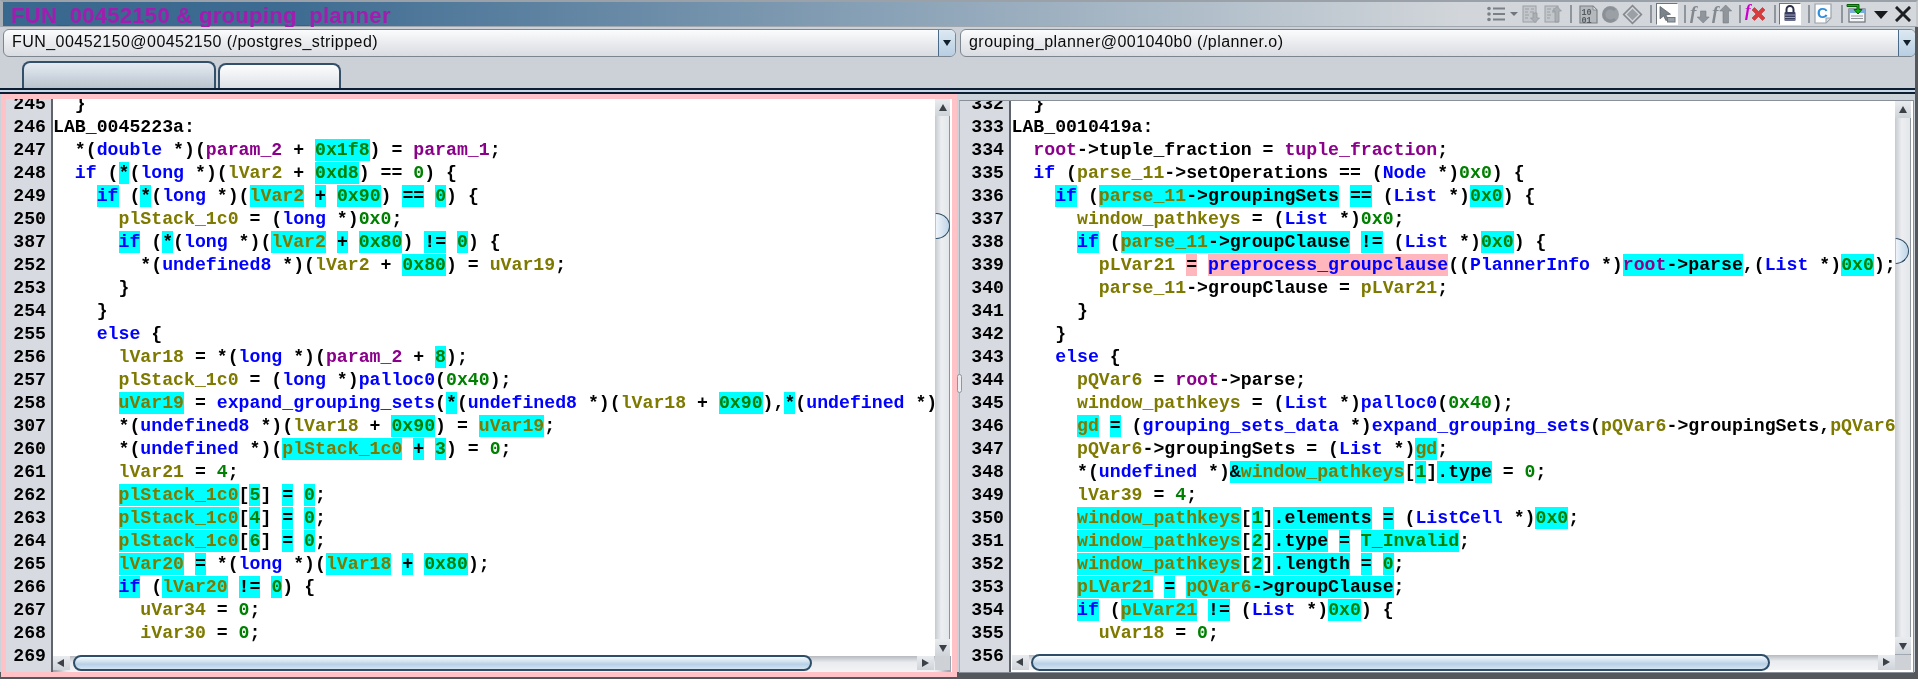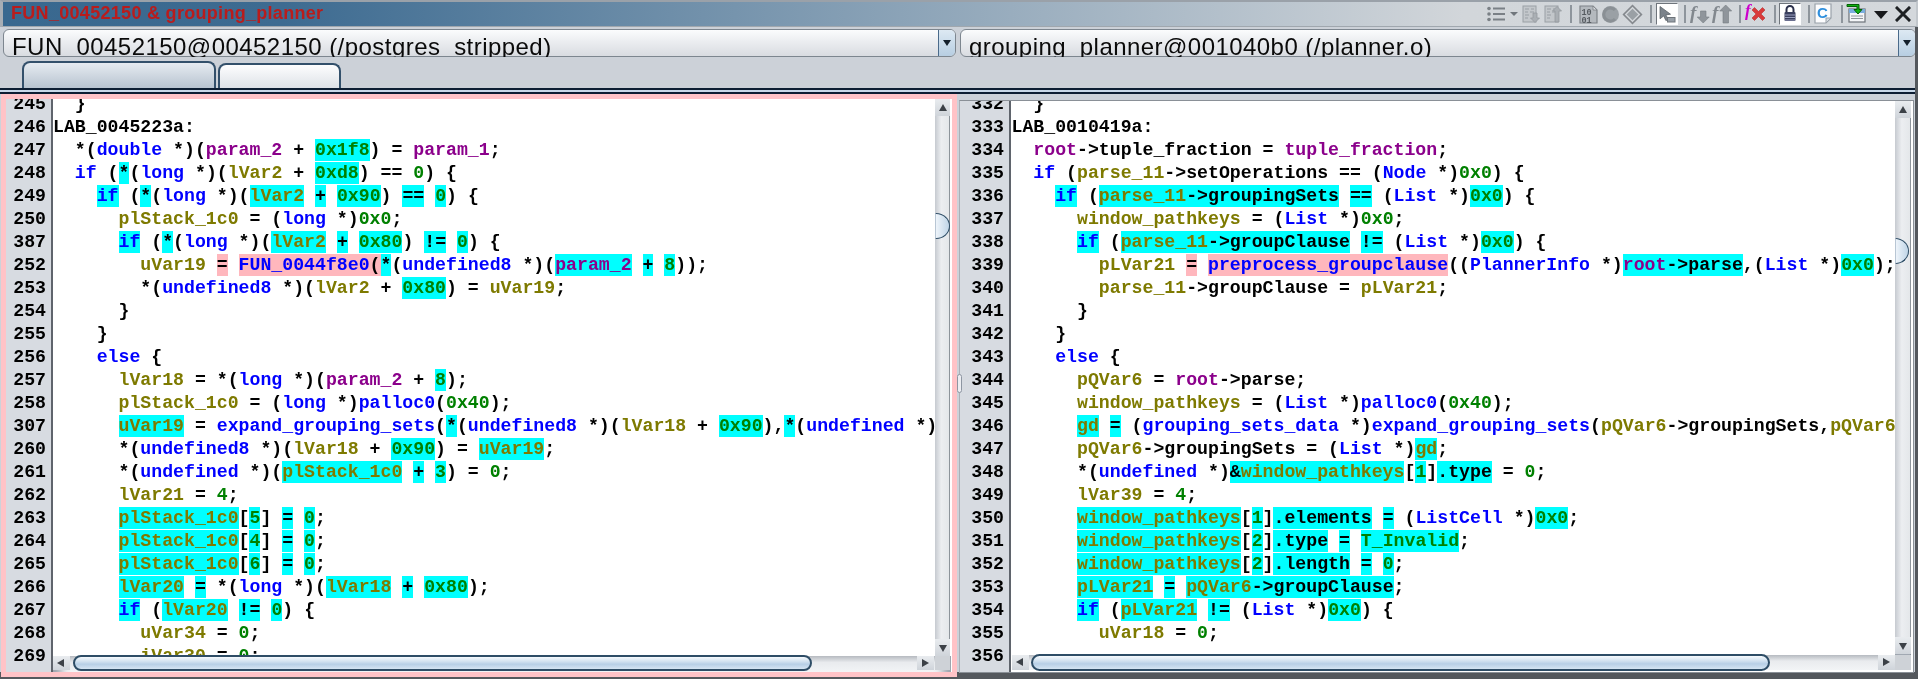--- a/index.html
+++ b/index.html
@@ -2,26 +2,26 @@
 <html><head><meta charset="utf-8">
 <style>
 html,body{margin:0;padding:0;}
 body{width:1918px;height:679px;position:relative;overflow:hidden;background:#ccd2d9;
   font-family:"Liberation Sans",sans-serif;}
 .abs{position:absolute;}
 
 #titlebar{left:0px;top:0px;width:1918px;height:27px;box-sizing:border-box;
   background:linear-gradient(90deg,#39688f 0px,#3d6b91 280px,#d2d6da 1460px,#d4d8dc 100%);
   border-top:2.5px solid #9aa1a9;border-left:3px solid #a8aeb5;border-bottom:1.5px solid #a0a7ae;border-right:2px solid #c2c7cc;}
-#titletxt{left:11px;top:3px;color:#b91c1c;font-size:18px;font-weight:bold;letter-spacing:0.3px;}
+#titletxt{left:11px;top:3px;color:#a21caf;font-size:22px;font-weight:bold;letter-spacing:0.3px;}
 
 #comborow{left:0;top:27px;width:1918px;height:30px;background:#ccd1d8;}
 .combo{position:absolute;top:2px;height:26px;border:1px solid #7d868f;border-radius:6px;
   background:linear-gradient(180deg,#fbfcfd,#ebedf0 45%,#d9dce1);}
-.combotx{position:absolute;left:8px;top:2.5px;font-size:24px;letter-spacing:0.45px;color:#0a0a0a;}
+.combotx{position:absolute;left:8px;top:2.5px;font-size:16px;letter-spacing:0.45px;color:#0a0a0a;}
 .cbtn{position:absolute;right:0;top:0;width:17px;height:100%;box-sizing:border-box;
   border-left:1.2px solid #4a6a8a;border-radius:0 5px 5px 0;
   background:linear-gradient(180deg,#dde9f3,#b7cee2);}
 .cbtn .tri{left:4px;top:10px;border-left:4.5px solid transparent;border-right:4.5px solid transparent;border-top:6px solid #13202c;}
 
 #tabrow{left:0;top:57px;width:1918px;height:31px;background:#ccd1d8;}
 .tab{position:absolute;border:2px solid #33506b;border-bottom:none;border-radius:8px 8px 0 0;}
 #tab1{left:22px;top:4px;width:190px;height:28px;background:linear-gradient(180deg,#e6ebf1,#b2bfcc);}
 #tab2{left:218px;top:6px;width:119px;height:26px;background:linear-gradient(180deg,#fdfdfe,#d9dee4);}
 .tabtx{position:absolute;left:0;width:100%;text-align:left;font-size:20px;color:#05101c;margin-top:20px;}
@@ -227,21 +227,20 @@
   </div>
   <div class="codearea" style="left:47px;width:883px;height:557px;">
     <div style="margin-top:-6px;margin-left:0px;">
 <div class="ln">  }</div>
 <div class="ln">LAB_0045223a:</div>
 <div class="ln">  *(<span class="k">double</span> *)(<span class="v">param_2</span> + <span class="n c">0x1f8</span>) = <span class="v">param_1</span>;</div>
 <div class="ln">  <span class="k">if</span> (<span class="c">*</span>(<span class="k">long</span> *)(<span class="o">lVar2</span> + <span class="n c">0xd8</span>) == <span class="n">0</span>) {</div>
 <div class="ln">    <span class="k c">if</span> (<span class="c">*</span>(<span class="k">long</span> *)(<span class="o c">lVar2</span> <span class="c">+</span> <span class="n c">0x90</span>) <span class="c">==</span> <span class="n c">0</span>) {</div>
 <div class="ln">      <span class="o">plStack_1c0</span> = (<span class="k">long</span> *)<span class="n">0x0</span>;</div>
 <div class="ln">      <span class="k c">if</span> (<span class="c">*</span>(<span class="k">long</span> *)(<span class="o c">lVar2</span> <span class="c">+</span> <span class="n c">0x80</span>) <span class="c">!=</span> <span class="n c">0</span>) {</div>
-<div class="ln">        <span class="o">uVar19</span> <span class="p">=</span> <span class="k p">FUN_0044f8e0</span><span class="p">(</span><span class="c">*</span>(<span class="k">undefined8</span> *)(<span class="v c">param_2</span> <span class="c">+</span> <span class="n c">8</span>));</div>
 <div class="ln">        *(<span class="k">undefined8</span> *)(<span class="o">lVar2</span> + <span class="n c">0x80</span>) = <span class="o">uVar19</span>;</div>
 <div class="ln">      }</div>
 <div class="ln">    }</div>
 <div class="ln">    <span class="k">else</span> {</div>
 <div class="ln">      <span class="o">lVar18</span> = *(<span class="k">long</span> *)(<span class="v">param_2</span> + <span class="n c">8</span>);</div>
 <div class="ln">      <span class="o">plStack_1c0</span> = (<span class="k">long</span> *)<span class="k">palloc0</span>(<span class="n">0x40</span>);</div>
 <div class="ln">      <span class="o c">uVar19</span> = <span class="k">expand_grouping_sets</span>(<span class="c">*</span>(<span class="k">undefined8</span> *)(<span class="o">lVar18</span> + <span class="n c">0x90</span>),<span class="c">*</span>(<span class="k">undefined</span> *)( + ));</div>
 <div class="ln">      *(<span class="k">undefined8</span> *)(<span class="o">lVar18</span> + <span class="n c">0x90</span>) = <span class="o c">uVar19</span>;</div>
 <div class="ln">      *(<span class="k">undefined</span> *)(<span class="o c">plStack_1c0</span> <span class="c">+</span> <span class="n c">3</span>) = <span class="n">0</span>;</div>
 <div class="ln">      <span class="o">lVar21</span> = <span class="n">4</span>;</div>

